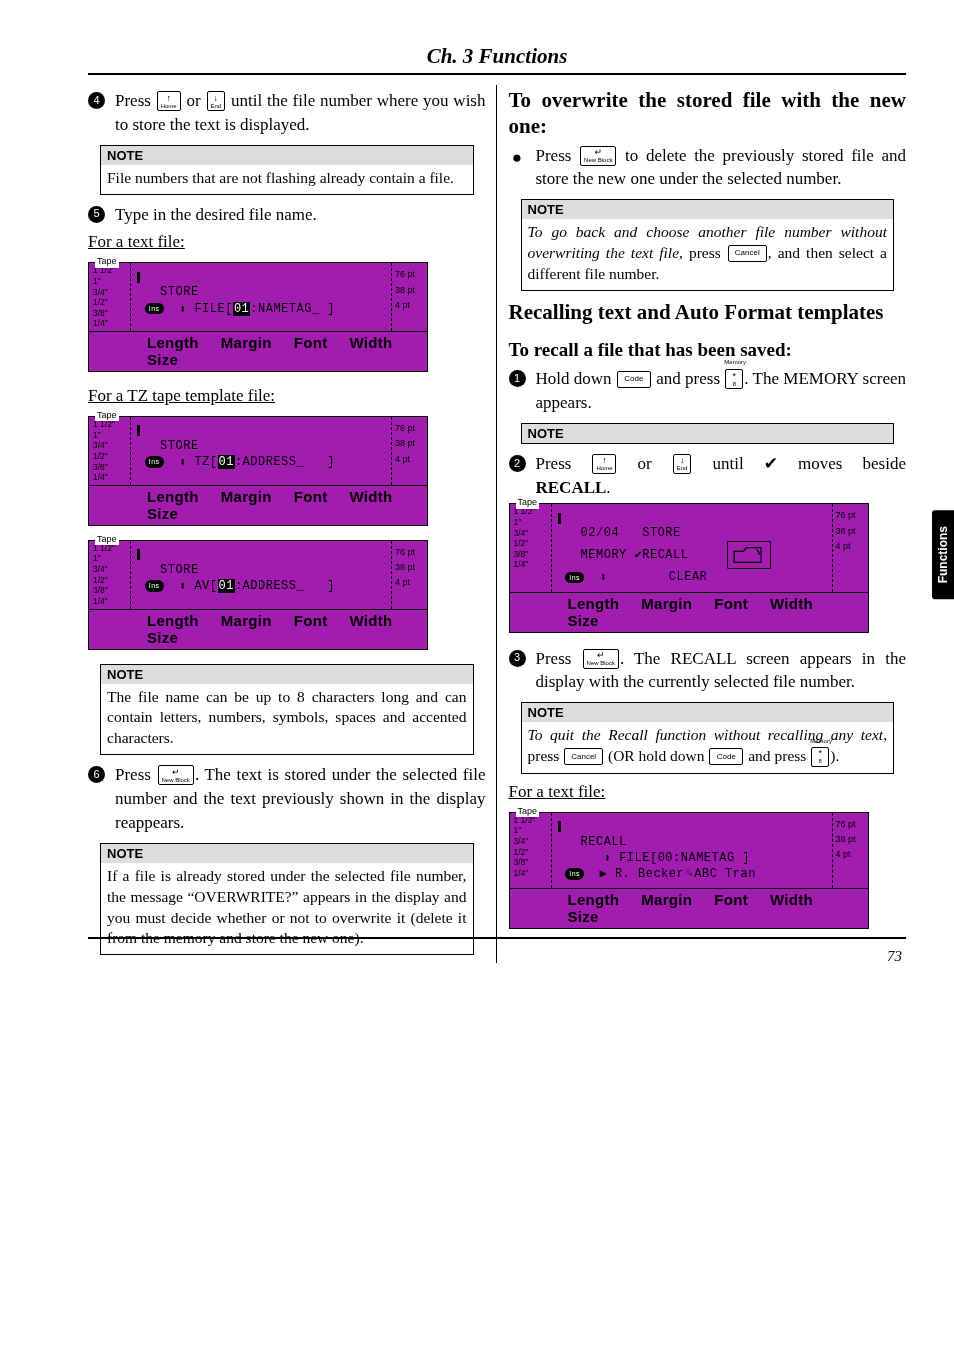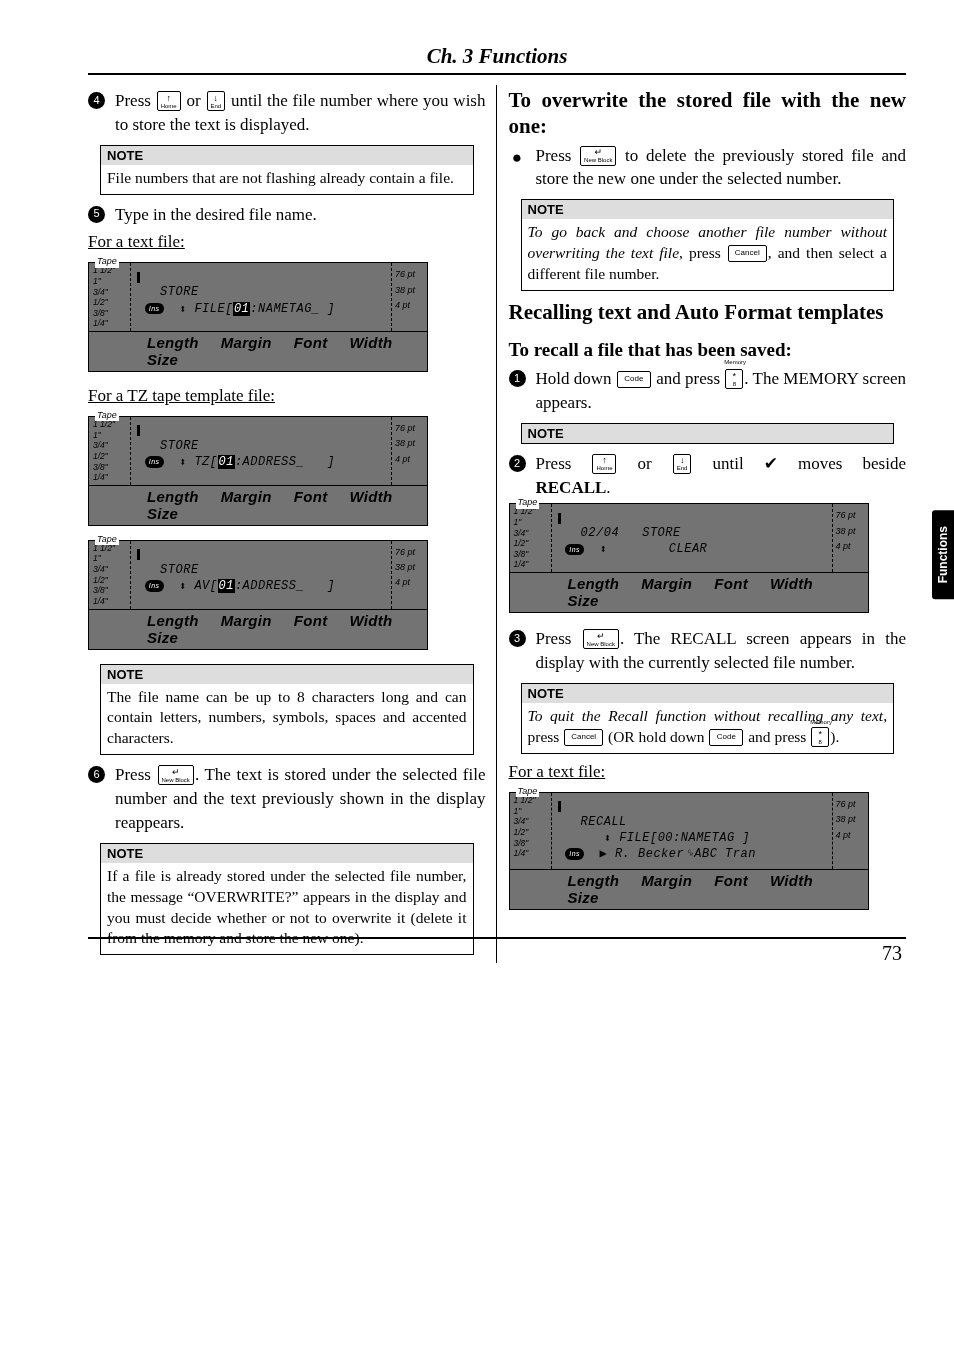--- a/index.html
+++ b/index.html
@@ -44,22 +44,21 @@
   .note-body { font-size: 15.5px; padding: 3px 6px 5px; line-height: 1.35; text-align: justify; }
   .underline-h { text-decoration: underline; font-size: 17px; margin: 6px 0 10px; }
   .section-h1 { font-weight: bold; font-size: 21px; line-height: 1.25; margin: 2px 0 4px; text-align: justify; }
   .section-h2 { font-weight: bold; font-size: 19px; margin: 14px 0 6px; }
   .ital { font-style: italic; }
   .check { font-family: Arial, sans-serif; }
   
   .lcd {
     border: 1px solid #000; margin: 2px 0 14px; width: 340px;
     font-family: "Courier New", monospace; font-size: 12px; position: relative;
-    background: #737373;
-    font-style: italic;
+    background: #a21caf;
   }
   .col-right .lcd { width: 360px; }
   .lcd-top { display: flex; }
   .lcd-tape {
     width: 42px; border-right: 1px dashed #000; padding: 2px 0 2px 4px;
     font-family: Arial, sans-serif; font-size: 8.5px; line-height: 1.25;
     position: relative;
   }
   .lcd-tape-title { position: absolute; top: -7px; left: 6px; font-size: 9px; background: #fff; padding: 0 2px; }
   .lcd-main { flex: 1; padding: 7px 4px 6px 6px; position: relative; }
@@ -84,21 +83,21 @@
     border: 1px solid #000; width: 44px; height: 28px; display: inline-block;
     vertical-align: middle; margin-left: 8px; position: relative; border-radius: 1px;
   }
   .lcd-folder svg { width: 100%; height: 100%; }
   .side-tab {
     position: absolute; right: 0; top: 510px; background: #000; color: #fff;
     font-family: Arial, sans-serif; font-size: 12px; font-weight: bold;
     writing-mode: vertical-rl; transform: rotate(180deg);
     padding: 16px 4px; border-radius: 0 3px 3px 0;
   }
-  .page-num { position: absolute; bottom: 18px; right: 52px; font-size: 20px; }
+  .page-num { position: absolute; bottom: 18px; right: 52px; font-style: italic; font-size: 15px; }
   .bottom-rule { position: absolute; bottom: 44px; left: 88px; right: 48px; border-top: 2px solid #000; }
 </style>
 </head>
 <body>
 
 <div class="page">
   <div class="chapter-title">Ch. 3 Functions</div>
   <hr class="top-rule">
 
   <div class="cols">
@@ -281,20 +280,23 @@
             <div>1 1/2"</div>
               <div>1"</div>
               <div>3/4"</div>
               <div>1/2"</div>
               <div>3/8"</div>
               <div>1/4"</div>
           </div>
           <div class="lcd-main">
             <span class="lcd-cursor"></span>
             <div class="lcd-line">   <span>02/04   STORE</span></div>
+            <div class="lcd-line">   <span>MEMORY </span><span>✔</span><span>RECALL</span>    <span class="lcd-folder"><svg viewBox="0 0 44 28">
+                    <path d="M6 10 h10 l3 -4 h16 v16 h-29 z M30 8 q3 2 3 6" fill="none" stroke="#000" stroke-width="1.3"></path>
+                  </svg></span></div>
             <div class="lcd-line"> <span class="lcd-ins">Ins</span>  <span class="lcd-arrows">⬍</span><span>        CLEAR</span></div>
           </div>
           <div class="lcd-pts">
               <div>76 pt</div>
               <div>38 pt</div>
               <div>4 pt</div>
             </div>
         </div>
         <div class="lcd-bottom"><span>Length</span><span>Margin</span><span>Font</span><span>Width</span><span>Size</span></div>
       </div>

